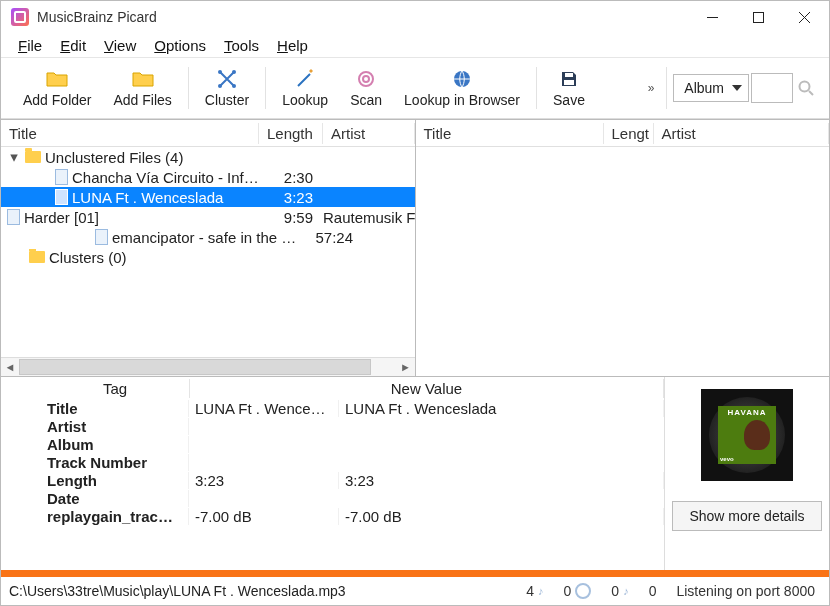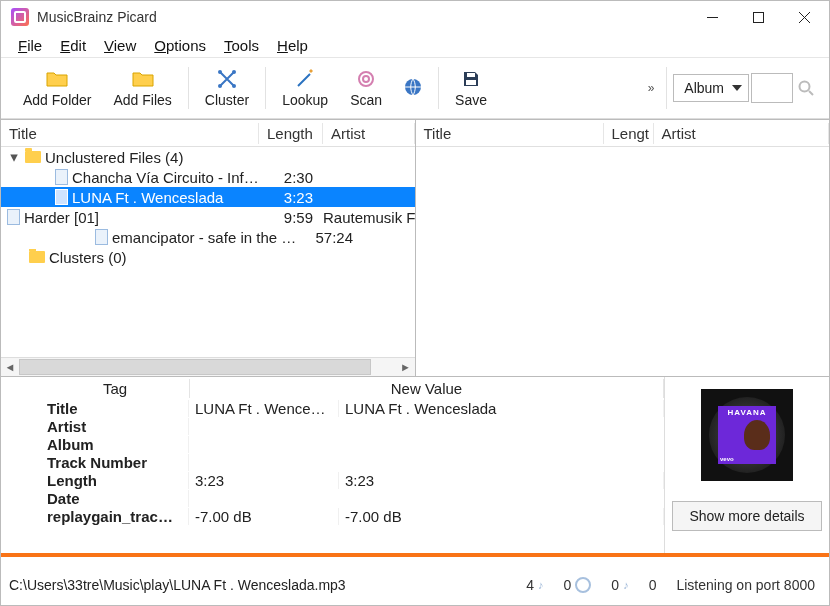--- a/index.html
+++ b/index.html
@@ -55,27 +55,27 @@
   .meta-head{height:22px;display:flex;align-items:center;font-size:15px;}
   .meta-head .mh{border-right:1px solid #e4e4e4;text-align:center;padding:1px 0;}
   .mh.tag{width:148px;} .mh.ov{width:150px;} .mh.nv{flex:1;}
   .meta-rows{flex:1;overflow:hidden;}
   .mr{height:18px;display:flex;align-items:center;font-size:15px;}
   .mr .mc{overflow:hidden;white-space:nowrap;text-overflow:ellipsis;padding:0 6px;box-sizing:border-box;border-right:1px solid #f0f0f0;}
   .mc.tag{width:148px;font-weight:700;} .mc.ov{width:150px;} .mc.nv{flex:1;}
   .artbox{width:165px;border-left:1px solid #ddd;display:flex;flex-direction:column;align-items:center;justify-content:flex-start;padding:6px 6px 4px 6px;box-sizing:border-box;}
   .cover{width:92px;height:92px;background:#111;position:relative;display:flex;align-items:center;justify-content:center;margin-top:6px;}
   .cover .disc{width:76px;height:76px;border-radius:50%;background:radial-gradient(circle,#555 0,#222 70%);position:absolute;}
-  .cover .art{width:58px;height:58px;background:#6d28d9;position:relative;z-index:2;}
+  .cover .art{width:58px;height:58px;background:#4d7c0f;position:relative;z-index:2;}
   .cover .art-title{position:absolute;top:2px;left:0;right:0;text-align:center;color:#fff;font-weight:700;font-size:8px;letter-spacing:1px;}
   .cover .head{position:absolute;right:6px;top:14px;width:26px;height:30px;background:#5a2d1a;border-radius:50% 50% 40% 40%;}
   .cover .vevo{position:absolute;left:2px;bottom:2px;color:#fff;font-size:6px;font-weight:700;}
   .details-btn{margin-top:20px;width:148px;height:28px;border:1px solid #bbb;background:#f5f5f5;font-size:14px;display:flex;align-items:center;justify-content:center;}
   
-  .status{height:24px;border-top:4px solid #f97316;display:flex;align-items:flex-end;font-size:14px;padding:12px 8px;gap:8px;}
+  .status{height:24px;border-top:7px solid #f97316;display:flex;align-items:center;font-size:14px;padding:2px 8px;gap:8px;}
   .status .path{flex:1;overflow:hidden;white-space:nowrap;}
   .status .stat{display:flex;align-items:center;gap:4px;padding:0 6px;color:#333;}
   .note{color:#9fb8d8;font-size:11px;}
   .cd{width:12px;height:12px;border-radius:50%;border:2px solid #a7c0de;display:inline-block;}
 </style>
 </head>
 <body>
 
 <div class="titlebar">
   <span class="app-icon"></span>
@@ -156,20 +156,21 @@
       </span>
     <span>Scan</span>
   </div>
   <div class="tbtn">
     <span class="ico">
         <svg width="18" height="18" viewBox="0 0 18 18">
           <circle cx="9" cy="9" r="8" fill="#3a76c4"></circle>
           <path d="M1 9h16M9 1c3 4 3 12 0 16M9 1c-3 4-3 12 0 16" stroke="#fff" stroke-width="1" fill="none"></path>
         </svg>
       </span>
+    <span>Lookup in Browser</span>
   </div>
   <span class="sep"></span>
   <div class="tbtn">
     <span class="ico">
         <svg width="18" height="18" viewBox="0 0 18 18">
           <path d="M2 2h11l3 3v11H2z" fill="#2b3d57"></path>
           <rect x="5" y="3" width="8" height="4" fill="#fff"></rect>
           <rect x="4" y="10" width="10" height="5" fill="#fff"></rect>
         </svg>
       </span>

